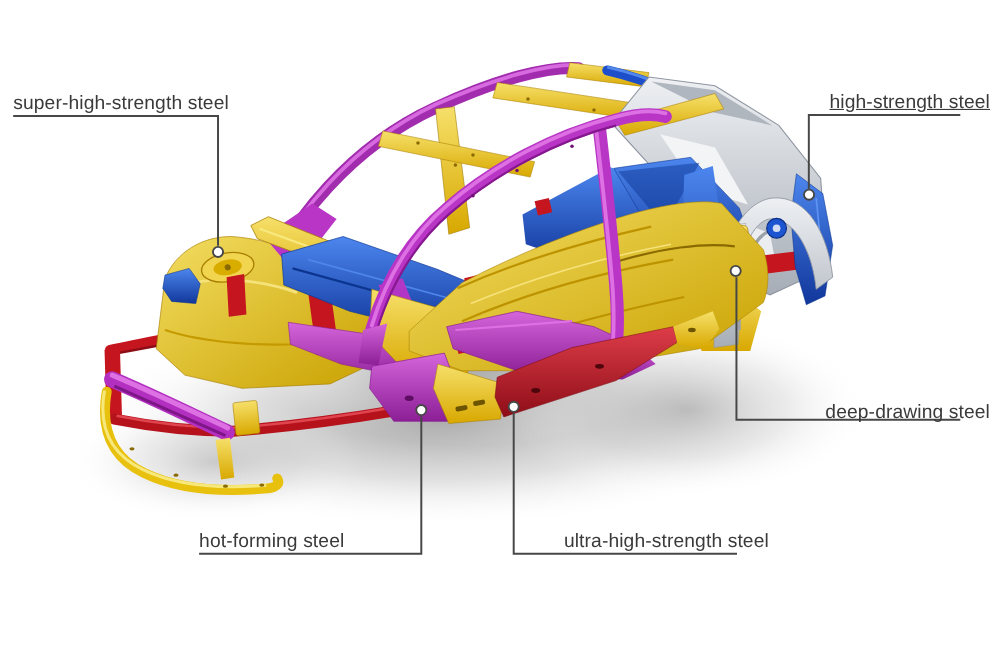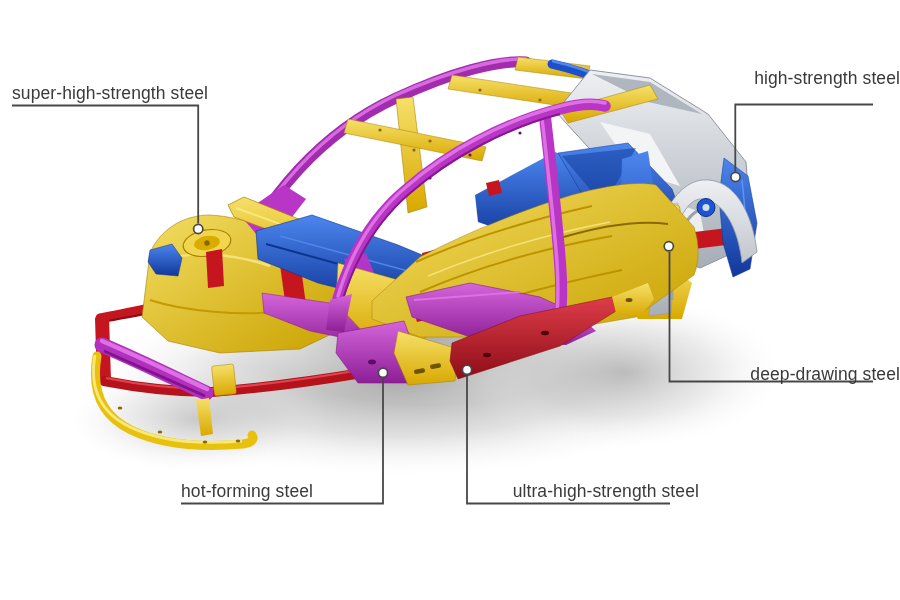--- a/index.html
+++ b/index.html
@@ -2,21 +2,21 @@
 <html><head>
 <meta charset="utf-8">
 <style>
   html,body{margin:0;padding:0;background:#fff;}
   .stage{position:relative;width:900px;height:600px;background:#fff;overflow:hidden;
          font-family:"Liberation Sans", sans-serif;padding-left:27px;}
   .stage svg{position:absolute;left:0;top:0;}
   .label{position:absolute;font-size:17.5px;line-height:20px;color:#3a3a3a;
          letter-spacing:.1px;white-space:nowrap;}
   #lbl-super{left:12px;top:83px;}
-  #lbl-high{right:27px;top:68px;}
+  #lbl-high{right:27px;top:82px;text-decoration:underline;}
   #lbl-deep{right:27px;top:364px;}
   #lbl-hot{left:181px;top:481px;}
   #lbl-ultra{right:228px;top:481px;}
 </style>
 </head>
 <body>
 
 <div class="stage">
 <svg width="900" height="600" viewBox="0 0 900 600">
   <defs>

